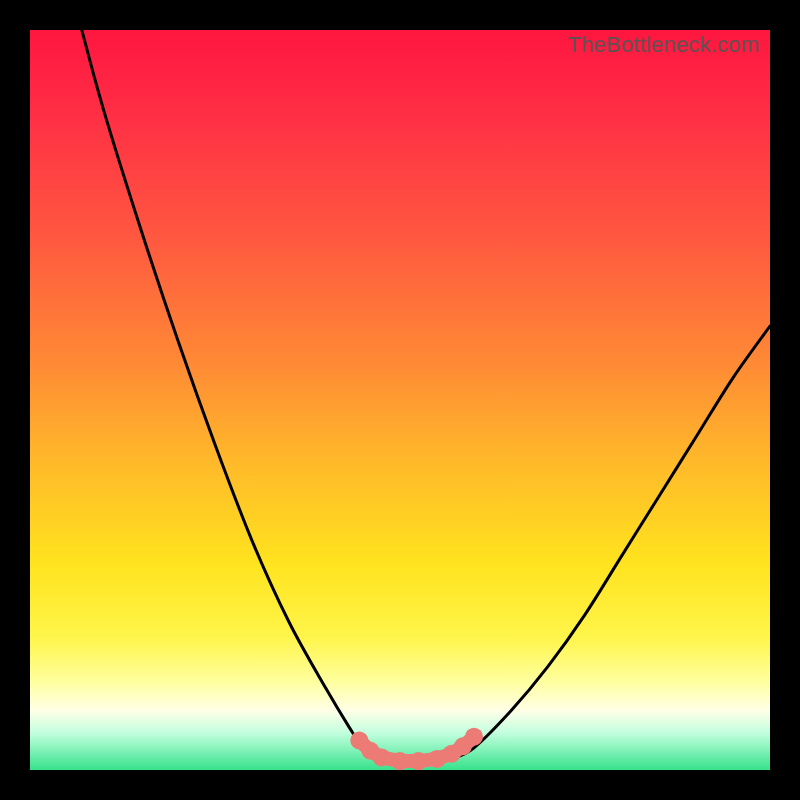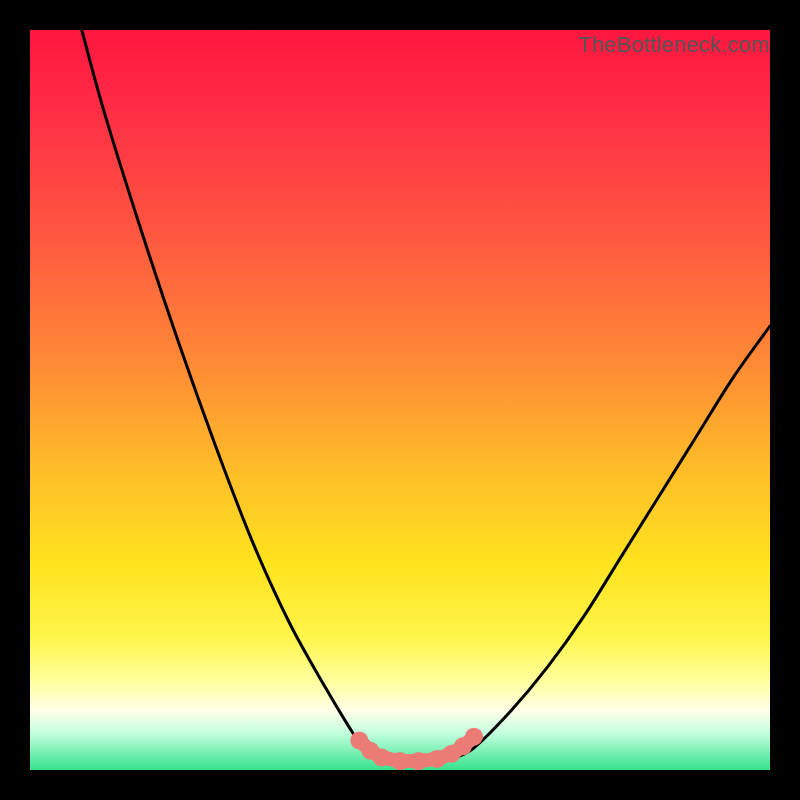--- a/index.html
+++ b/index.html
@@ -37,21 +37,21 @@
       #fff54a 82%,
       #ffff9e 88%,
       #ffffe8 92%,
       #c2ffde 95%,
       #37e28c 100%
     );
   }
   .watermark {
     position: absolute;
     top: 2px;
-    right: 0;
+    right: 10px;
     color: #555;
     font-size: 22px;
     font-weight: 500;
     letter-spacing: 0.2px;
     user-select: none;
   }
   svg.curve-layer {
     position: absolute;
     top: 0;
     left: 0;

